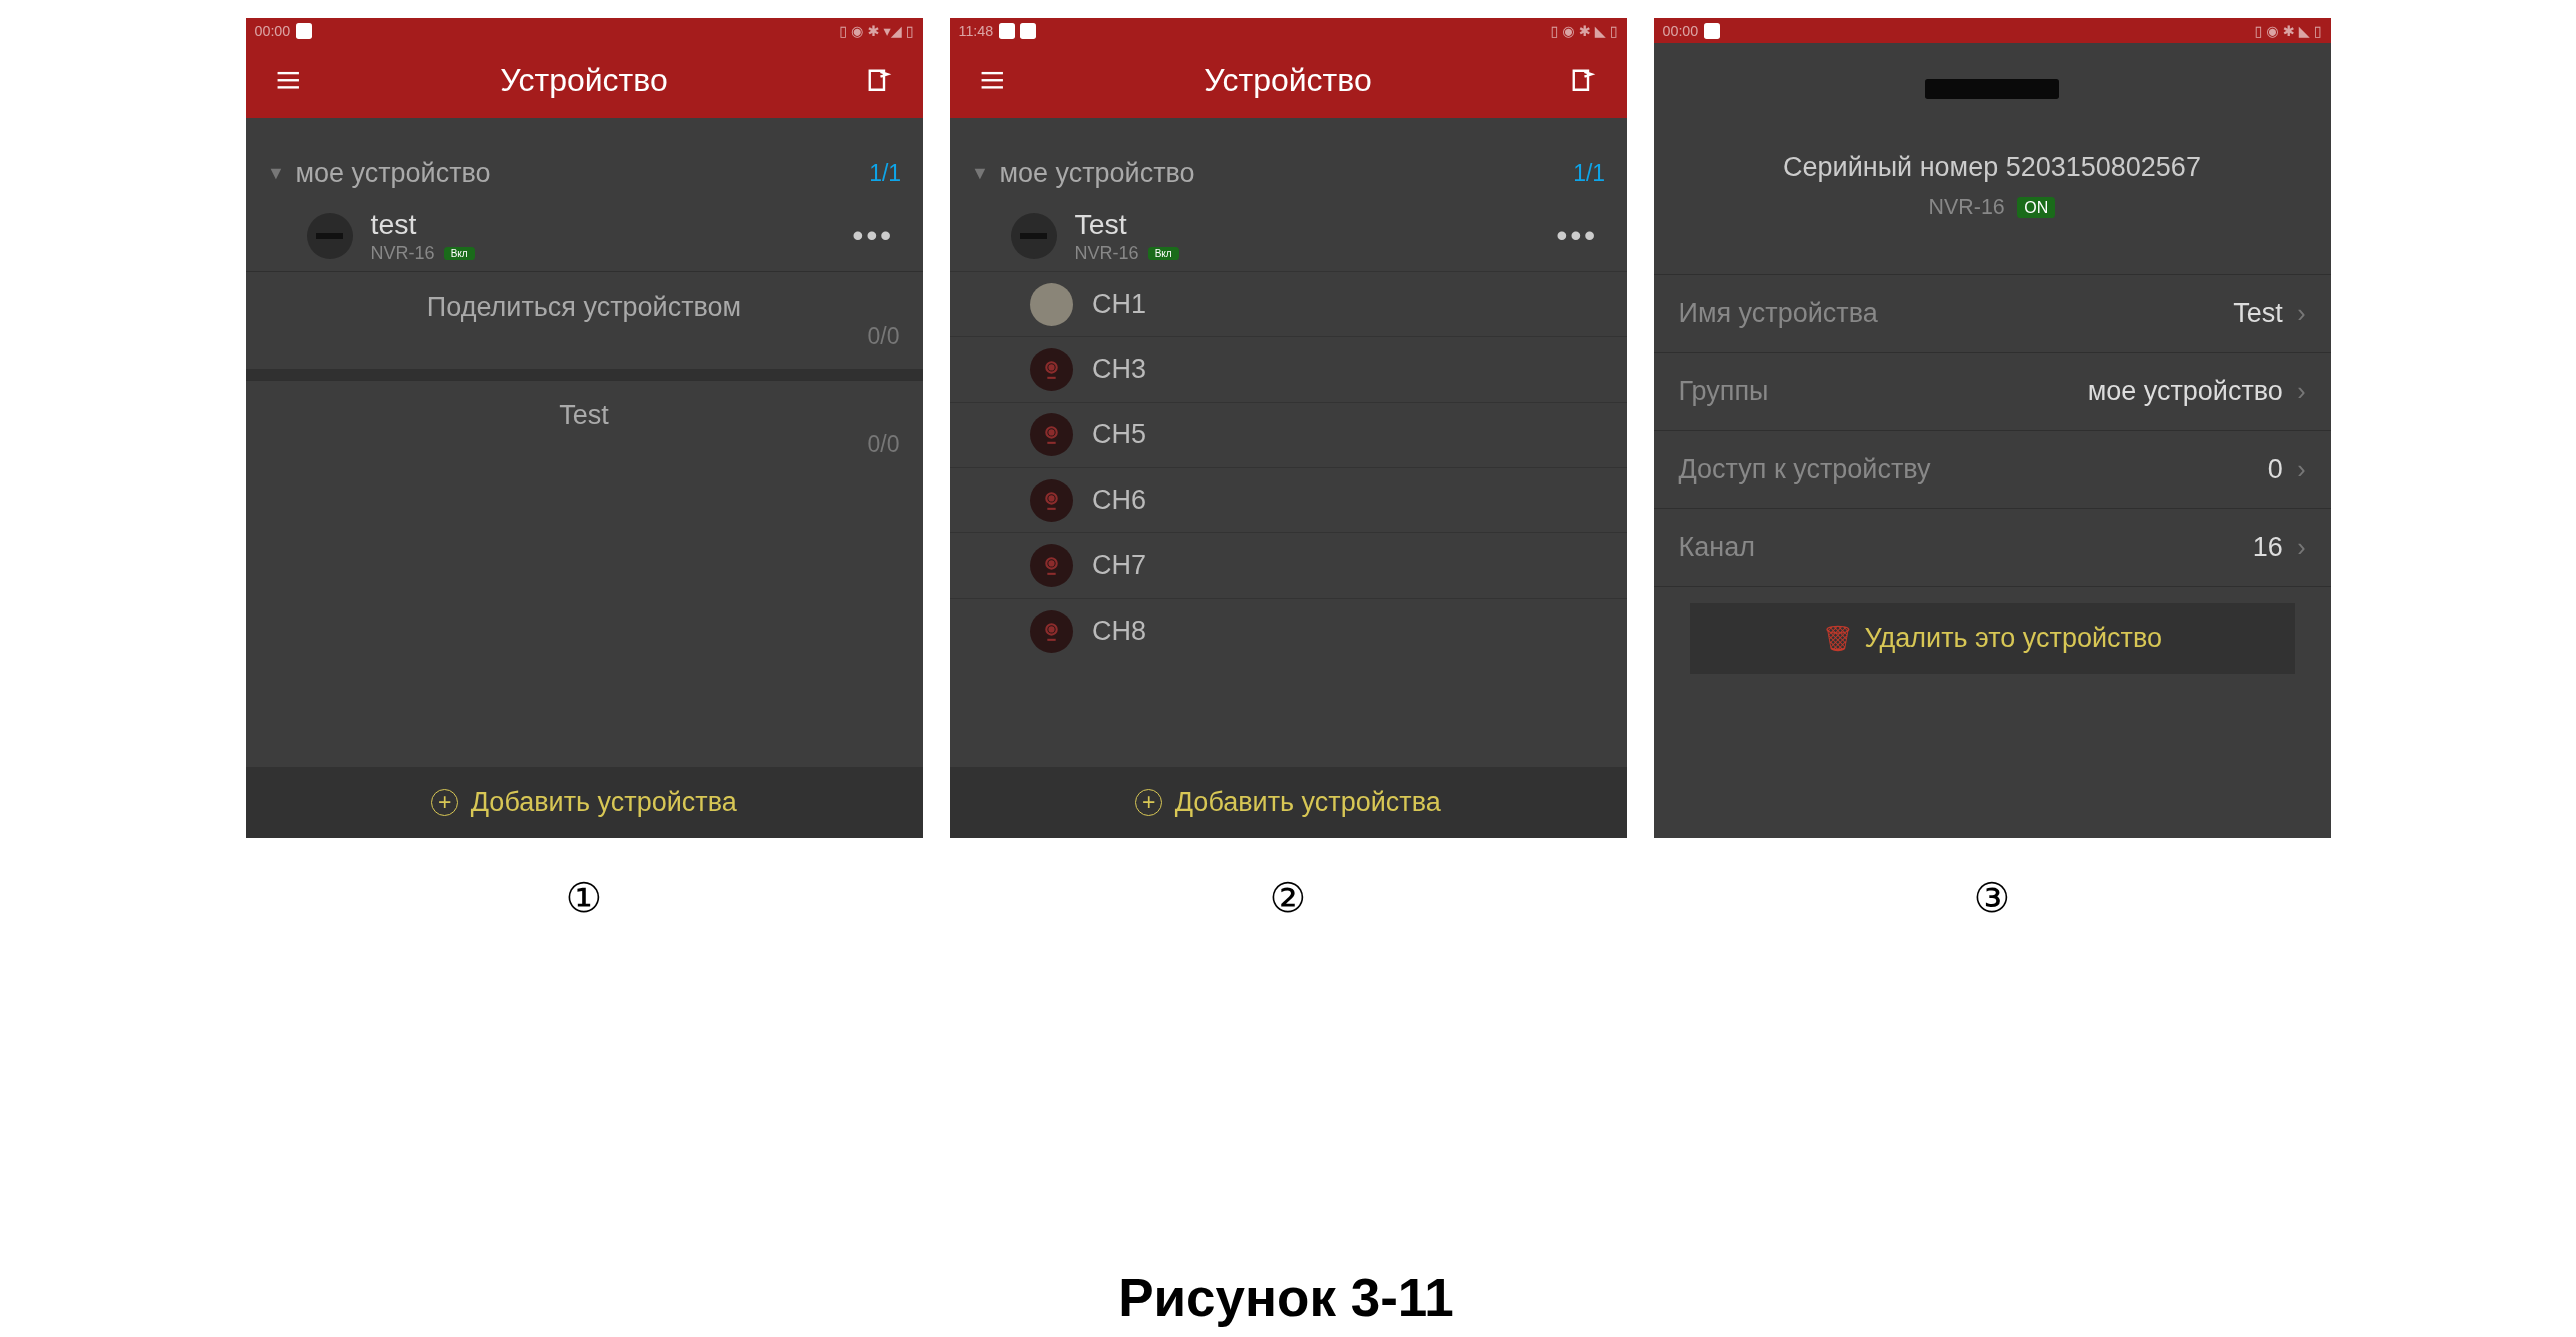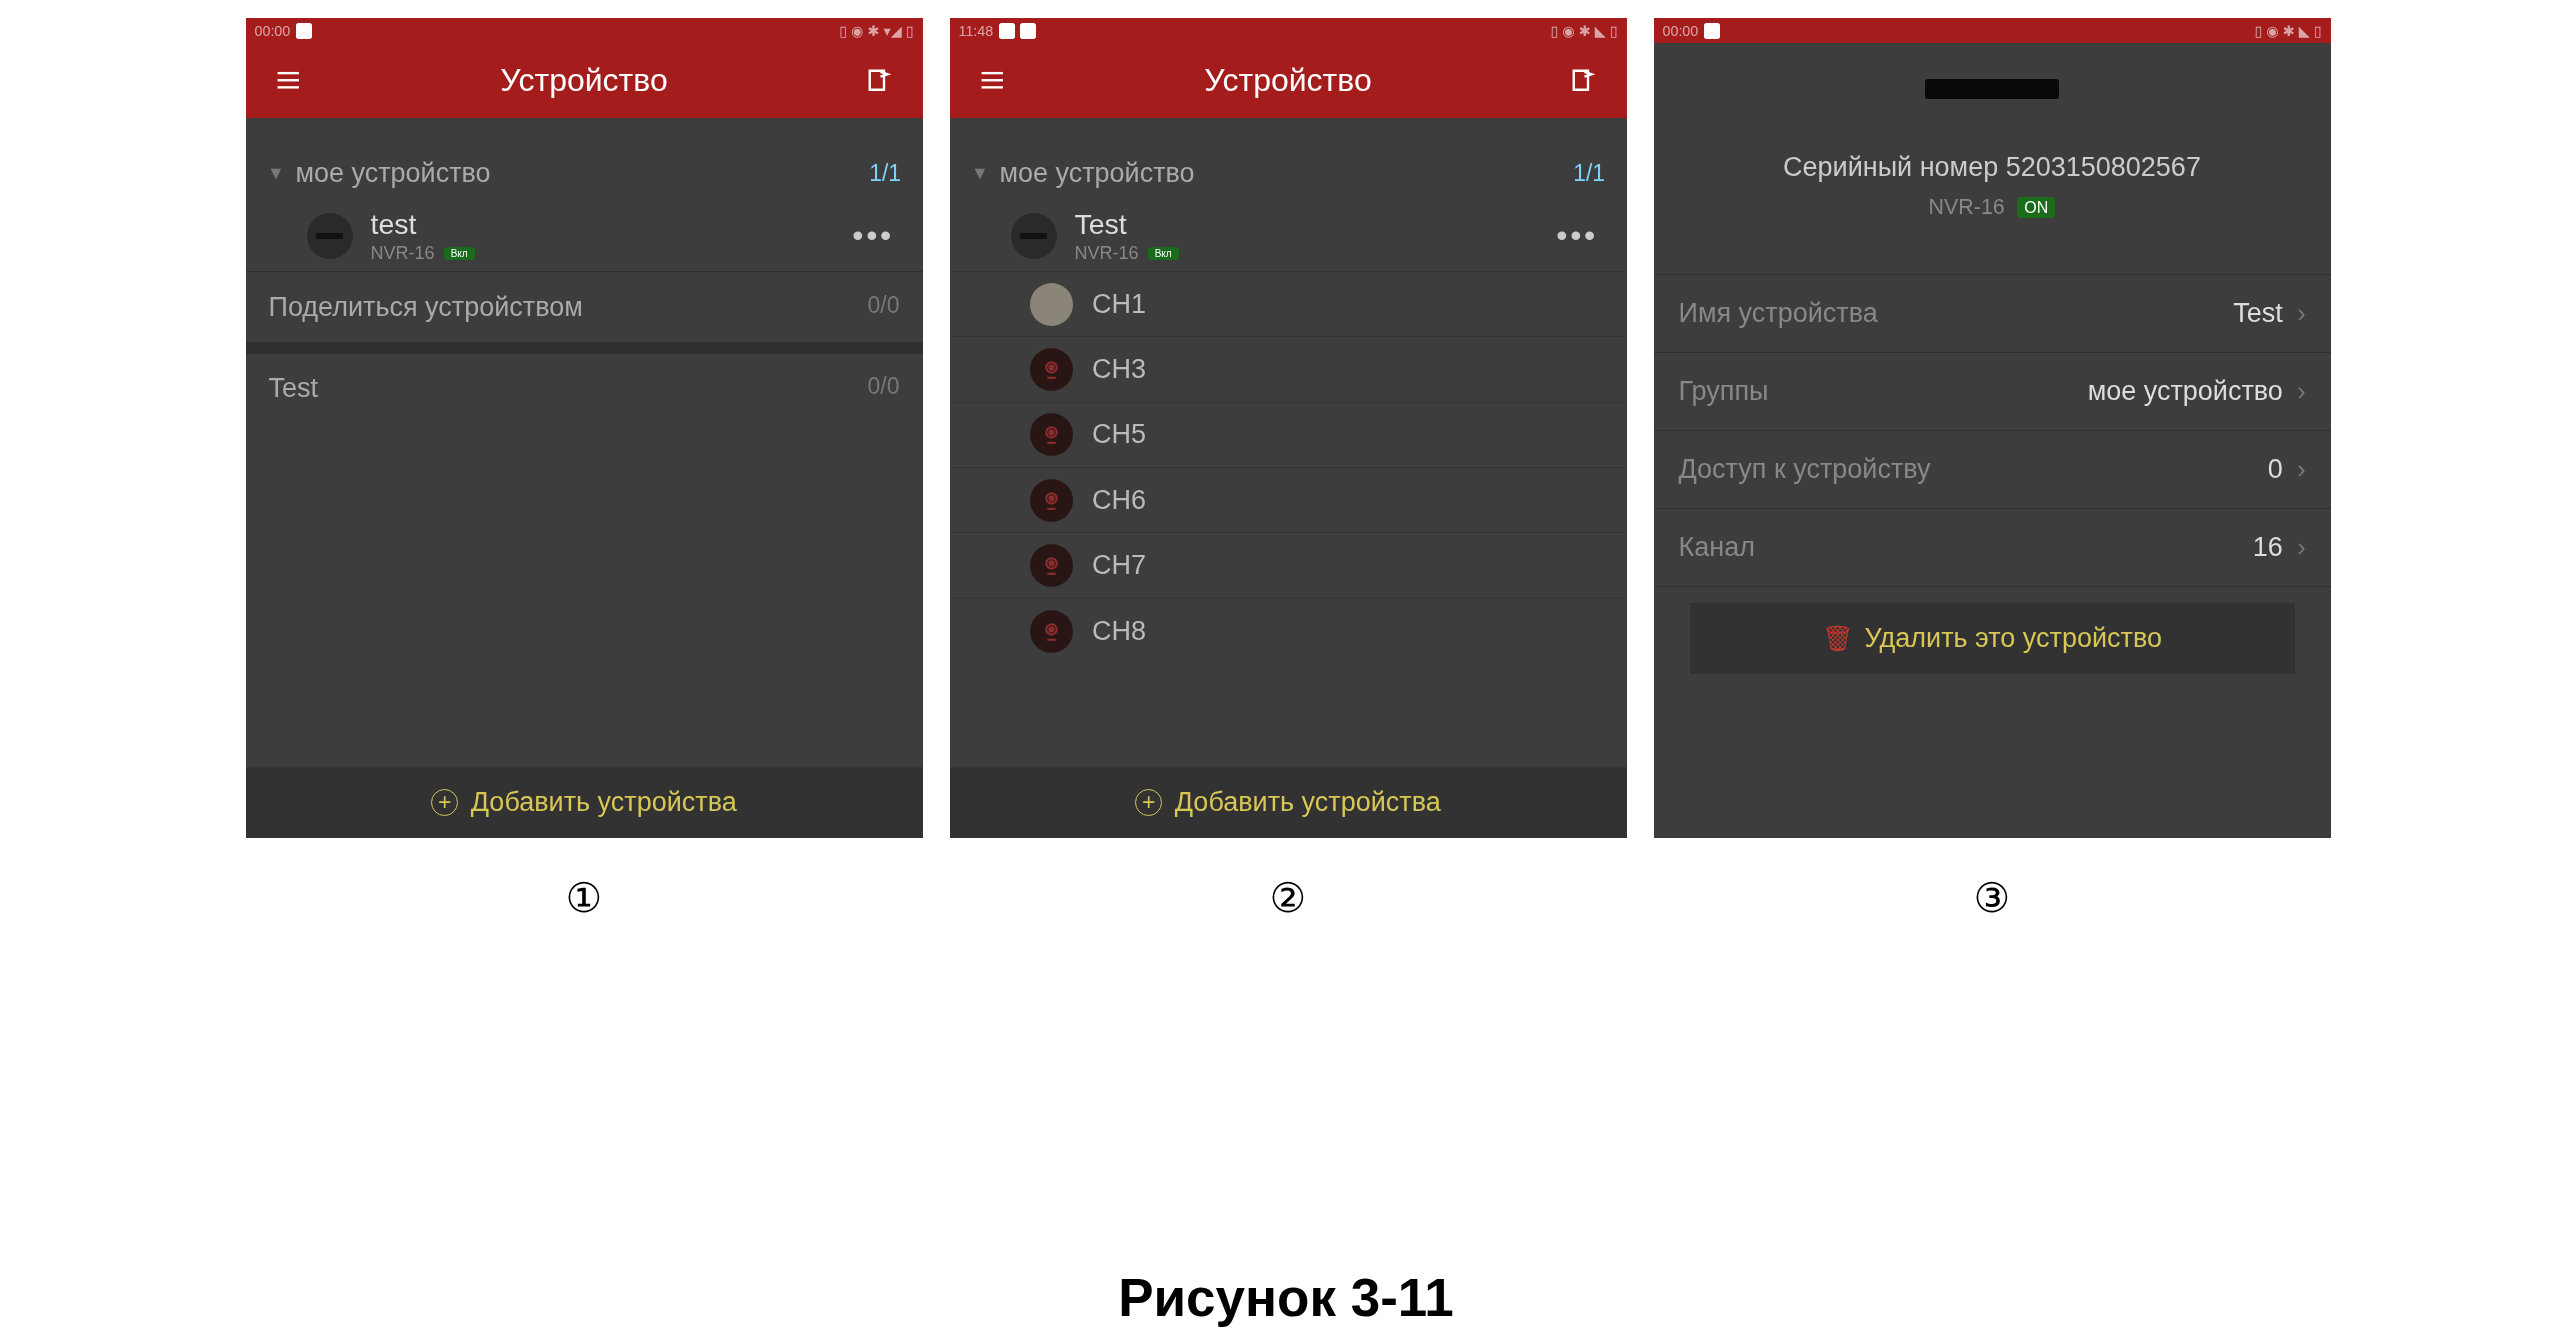--- a/index.html
+++ b/index.html
@@ -72,21 +72,21 @@
   padding-top: 27px;
 }
 .group-row {
   display: flex;
   align-items: center;
   padding: 12.5px 21.4px;
   color: #aaa;
   font-size: 27px;
 }
 .group-row .caret { margin-right: 10.7px; color: #777; font-size: 18px; }
-.group-row .count { margin-left: auto; color: #7dd3fc; font-size: 23px; }
+.group-row .count { margin-left: auto; color: #0ea5e9; font-size: 23px; }
 
 .device-row {
   display: flex;
   align-items: center;
   padding: 7.1px 21.4px 7.1px 61px;
 }
 .device-icon {
   width: 46px; height: 46px; border-radius: 50%;
   background: #2a2a2a; margin-right: 18px;
   display: flex; align-items: center; justify-content: center;
@@ -96,23 +96,24 @@
 .device-info .sub { display: flex; gap: 9px; align-items: center; margin-top: 1.8px; }
 .device-info .model { color: #888; font-size: 18px; }
 .badge {
   background: #1a6b1a; color: #fff; font-size: 10px; padding: 0.9px 7.1px; border-radius: 3.6px;
 }
 .dots {
   margin-left: auto; color: #ccc; font-size: 32px; letter-spacing: 2.7px; cursor: pointer;
   padding: 0 7.1px;
 }
 .list-item {
-  display: flex; padding: 19.6px 23px;
+  display: flex; align-items: center; padding: 19.6px 23px;
   color: #aaa; font-size: 27px;
   border-top: 0.9px solid #2f2f2f;
+  flex-direction: column;
 }
 .list-item .count { margin-left: auto; color: #777; font-size: 23px; }
 .spacer { height: 10.7px; background: #303030; }
 
 
 .channel-row {
   display: flex; align-items: center; padding: 10.7px 21.4px 10.7px 80px;
   border-top: 0.9px solid #333;
 }
 .ch-icon {

